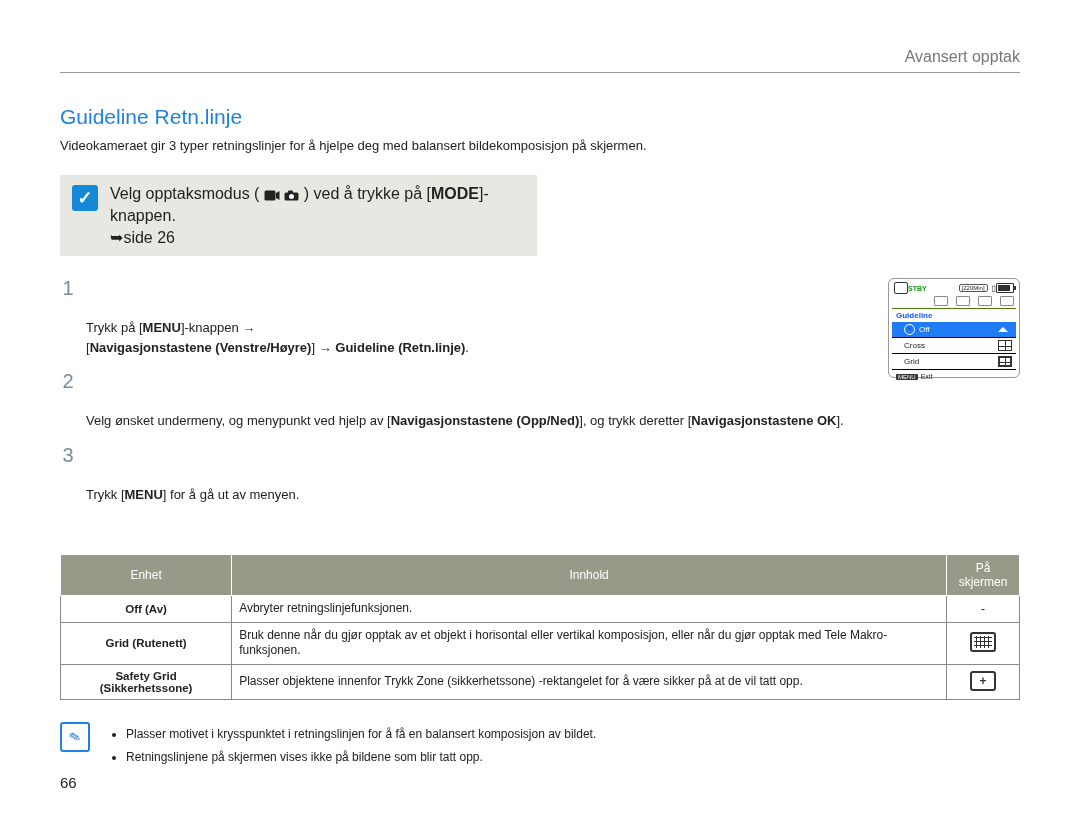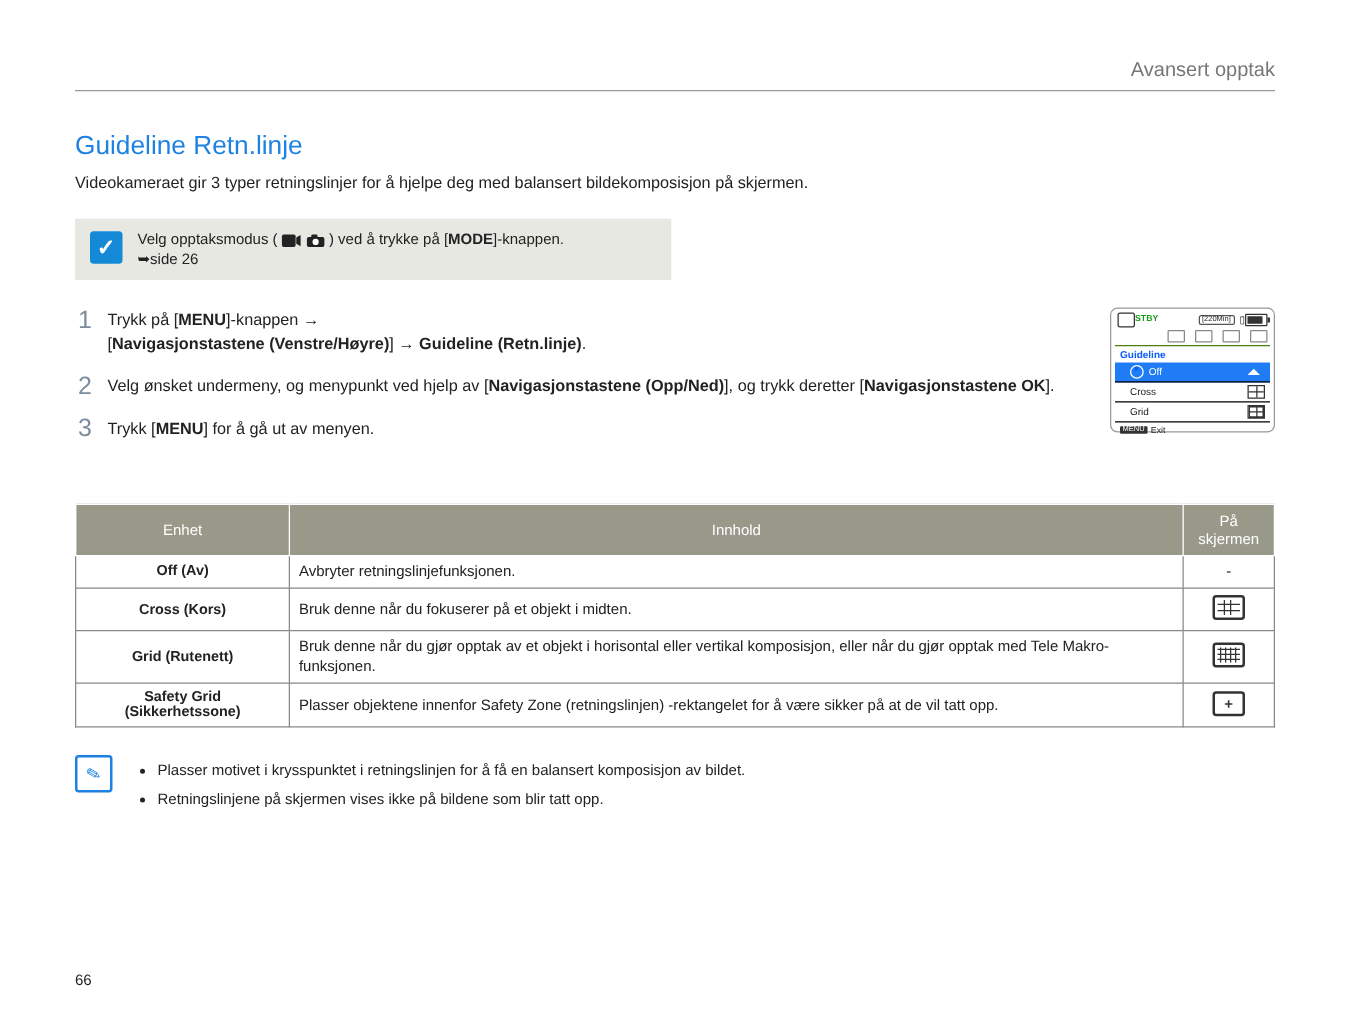--- a/index.html
+++ b/index.html
@@ -69,21 +69,21 @@
   .check-badge:after {
     content: "✓";
     color: #fff;
     font-size: 18px;
     position: absolute;
     top: 0; left: 0; right: 0; bottom: 0;
     display: flex; align-items: center; justify-content: center;
     font-weight: bold;
   }
   .notebox-text {
-    font-size: 12px;
+    font-size: 16px;
     line-height: 1.35;
   }
   .video-icon, .camera-icon {
     display: inline-block;
     vertical-align: middle;
   }
   .video-icon svg, .camera-icon svg { vertical-align: middle; }
   .steps {
     list-style: none;
     padding: 0;
@@ -100,20 +100,21 @@
     font-size: 20px;
     font-weight: 400;
     line-height: 1;
     min-width: 16px;
     padding-top: 0px;
     text-align: center;
   }
   .step-text {
     line-height: 1.5;
     flex: 1;
+    margin-top: 40px;
   }
   .step-text b { font-weight: bold; }
   .lcd {
     float: right;
     width: 132px;
     height: 100px;
     background: #fff;
     border: 1px solid #999;
     border-radius: 6px;
     margin: 0 0 8px 10px;
@@ -246,21 +247,21 @@
     margin: 4px;
     font-size: 12px;
     line-height: 1.4;
   }
   .note-list li { margin-bottom: 6px; }
 
   .page-num {
     position: absolute;
     bottom: 34px;
     left: 60px;
-    font-size: 12px;
+    font-size: 15px;
     color: #222;
   }
   .arrow-sm{font-weight:bold;}
   .lcd-wrap{position:relative;}
 </style>
 </head>
 <body>
 
 <div class="page">
 
@@ -371,32 +372,27 @@
             <th style="width:60px;">På skjermen</th>
           </tr>
         </thead>
         <tbody>
           <tr>
             <td class="name">Off (Av)</td>
             <td class="desc">Avbryter retningslinjefunksjonen.</td>
             <td class="iconcell"><span>-</span></td>
           </tr>
           <tr>
-            <td class="name">Cross (Kors)</td>
-            <td class="desc">Bruk denne når du fokuserer på et objekt i midten.</td>
-            <td class="iconcell"><span class="icon-cross-simple"></span></td>
-          </tr>
-          <tr>
             <td class="name">Grid (Rutenett)</td>
             <td class="desc">Bruk denne når du gjør opptak av et objekt i horisontal eller vertikal komposisjon, eller når du gjør opptak med Tele Makro-funksjonen.</td>
             <td class="iconcell"><span class="icon-grid-big"></span></td>
           </tr>
           <tr>
             <td class="name">Safety Grid (Sikkerhetssone)</td>
-            <td class="desc">Plasser objektene innenfor Safety Zone (retningslinjen) -rektangelet for å være sikker på at de vil tatt opp.</td>
+            <td class="desc">Plasser objektene innenfor Trykk Zone (sikkerhetssone) -rektangelet for å være sikker på at de vil tatt opp.</td>
             <td class="iconcell"><span class="icon-safety-big"></span></td>
           </tr>
         </tbody>
       </table>
 
       <div class="note-flex">
         <div class="note-badge">
             <span>✎</span>
           </div>
         <ul class="note-list">

